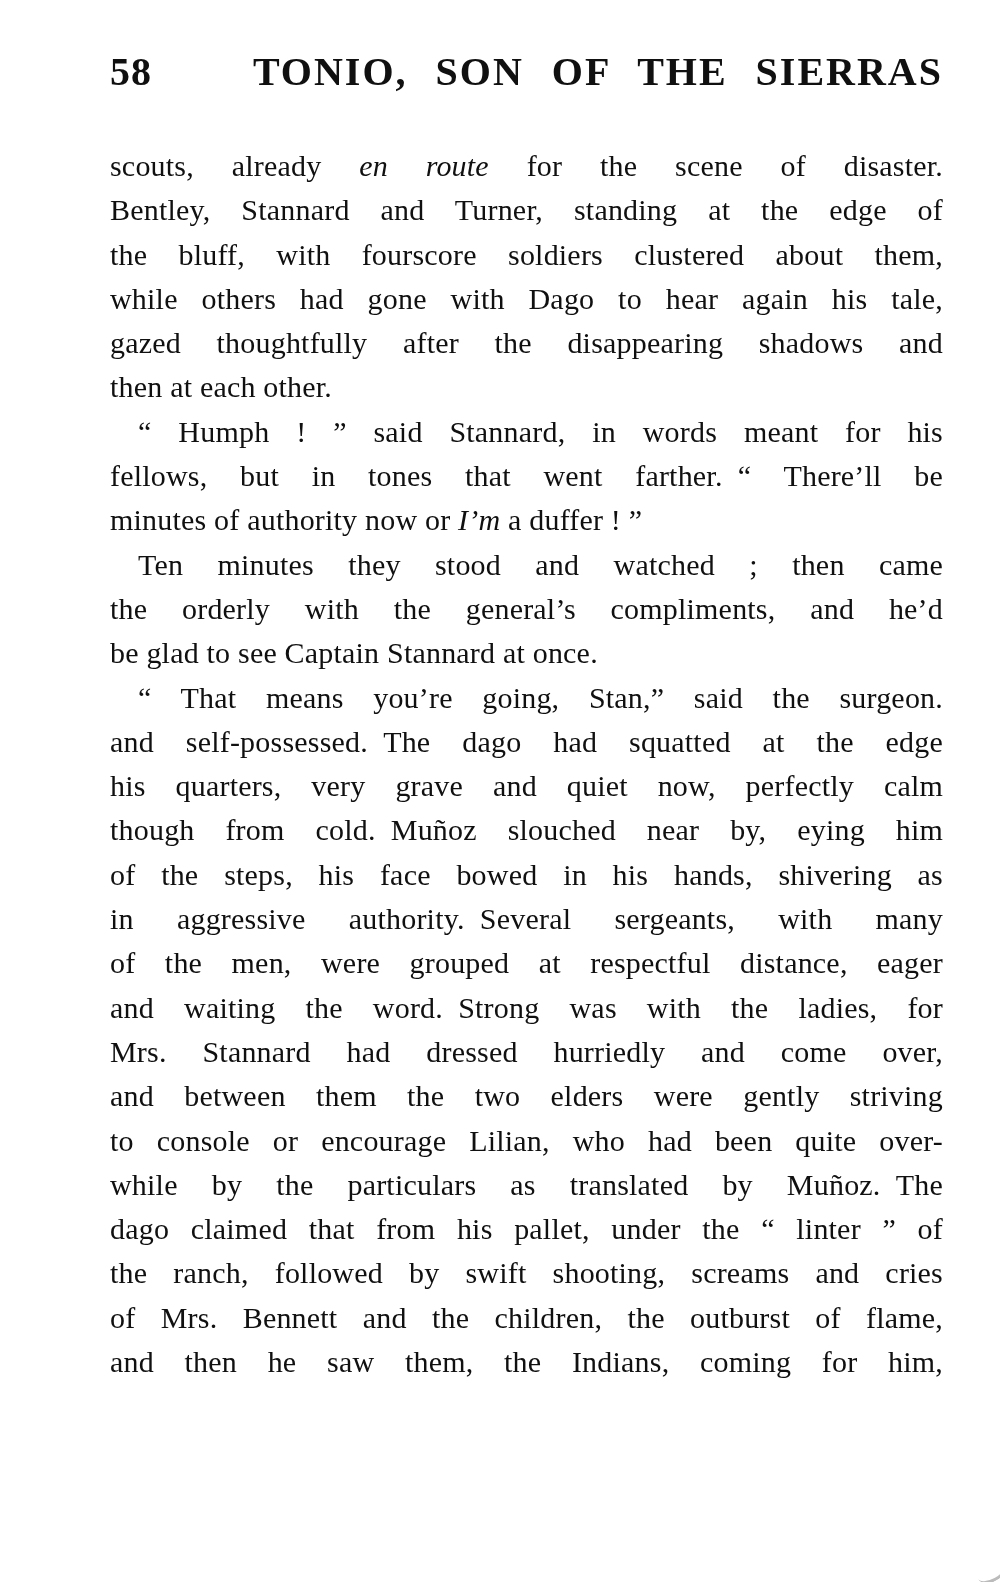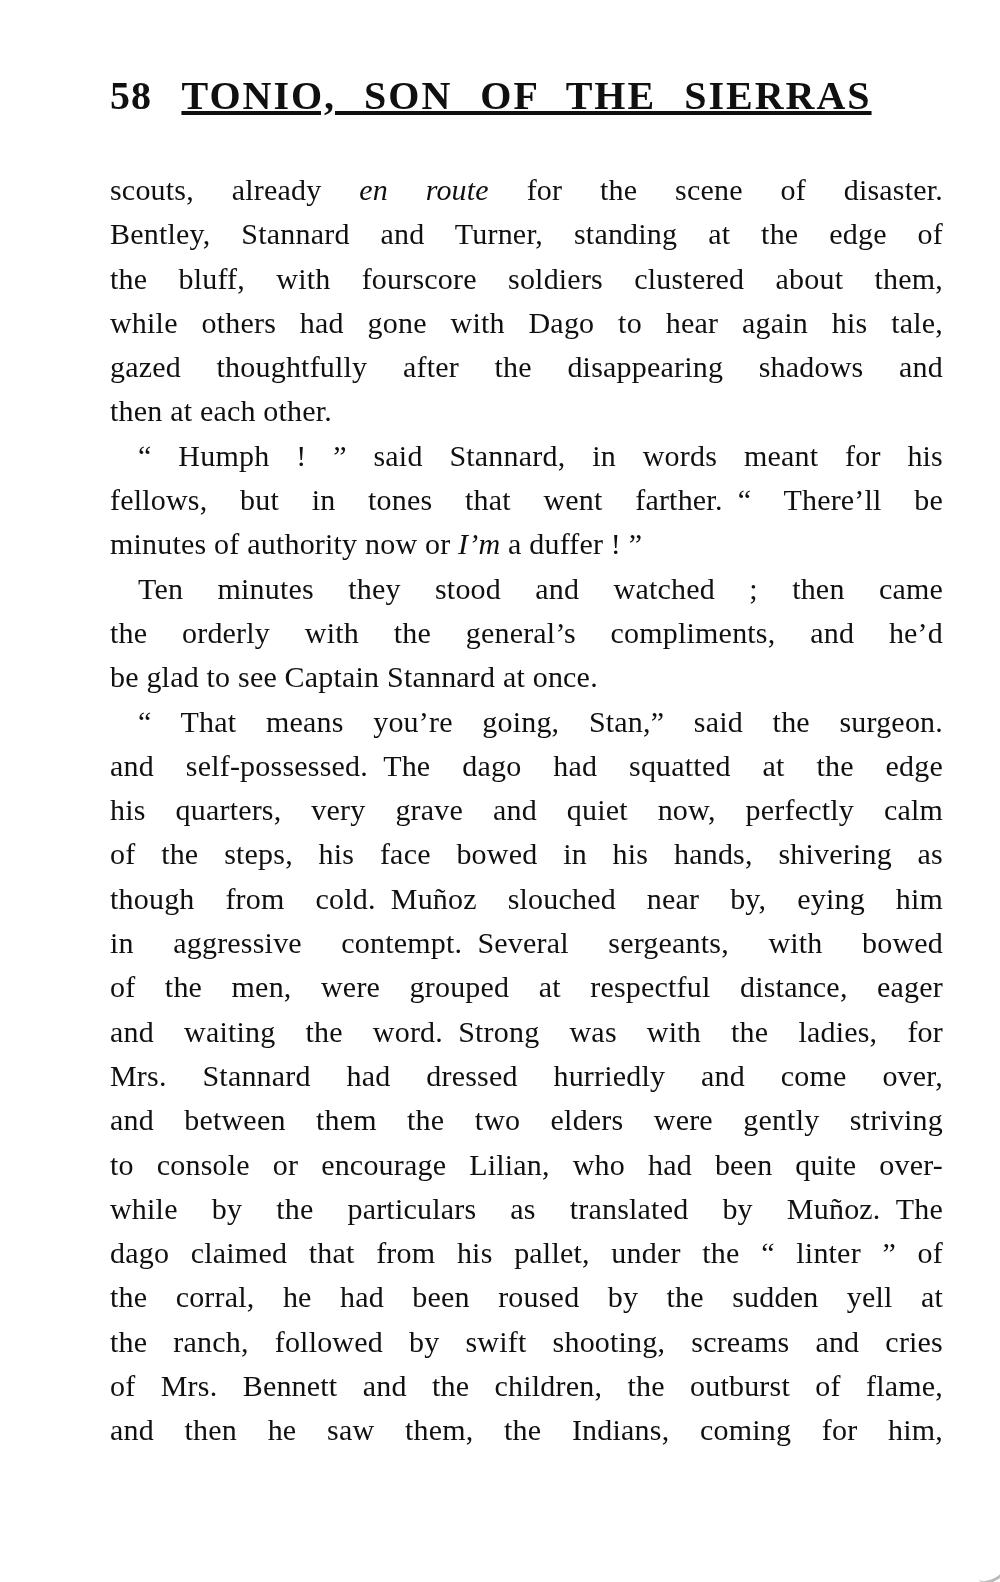--- a/index.html
+++ b/index.html
@@ -9,43 +9,42 @@
   }
   .page {
     position: relative;
     width: 1000px;
     height: 1582px;
     background: #ffffff;
     color: #101010;
     font-family: "Liberation Serif", serif;
     overflow: hidden;
     box-sizing: border-box;
-    padding: 72px 57px 0 110px;
+    padding: 48px 57px 0 110px;
   }
   .header {
     position: relative;
     height: 48px;
   }
   .pagenum {
     position: absolute;
     left: 0;
     top: 0;
     font-size: 40px;
     font-weight: bold;
     letter-spacing: 1px;
   }
   .running-title {
     display: block;
-    text-align: center;
+    text-align: right;
     font-size: 40px;
     font-weight: bold;
     letter-spacing: 2px;
     word-spacing: 16px;
     white-space: nowrap;
-    text-decoration: underline;
   }
   .body-text {
     margin-top: 48px;
   }
   .line {
     font-size: 30px;
     line-height: 44.3px;
     letter-spacing: 0.2px;
     text-align: justify;
     text-align-last: justify;
@@ -90,30 +89,29 @@
       <div class="line end"><span>then at each other.</span></div>
       <div class="line indent"><span>“ Humph ! ” said Stannard, in words meant for his</span></div>
       <div class="line"><span>fellows, but in tones that went farther. “ There’ll be</span></div>
       <div class="line end"><span>minutes of authority now or </span><span class="it">I’m</span><span> a duffer ! ”</span></div>
       <div class="line indent"><span>Ten minutes they stood and watched ; then came</span></div>
       <div class="line"><span>the orderly with the general’s compliments, and he’d</span></div>
       <div class="line end"><span>be glad to see Captain Stannard at once.</span></div>
       <div class="line indent"><span>“ That means you’re going, Stan,” said the surgeon.</span></div>
       <div class="line"><span>and self-possessed. The dago had squatted at the edge</span></div>
       <div class="line"><span>his quarters, very grave and quiet now, perfectly calm</span></div>
+      <div class="line"><span>though from cold. Muñoz slouched near by, eying him</span></div>
       <div class="line"><span>of the steps, his face bowed in his hands, shivering as</span></div>
-      <div class="line"><span>though from cold. Muñoz slouched near by, eying him</span></div>
-      <div class="line"><span>in aggressive contempt. Several sergeants, with bowed</span></div>
+      <div class="line"><span>in aggressive authority. Several sergeants, with many</span></div>
       <div class="line"><span>of the men, were grouped at respectful distance, eager</span></div>
       <div class="line"><span>and waiting the word. Strong was with the ladies, for</span></div>
       <div class="line"><span>Mrs. Stannard had dressed hurriedly and come over,</span></div>
       <div class="line"><span>and between them the two elders were gently striving</span></div>
       <div class="line"><span>to console or encourage Lilian, who had been quite over-</span></div>
       <div class="line"><span>while by the particulars as translated by Muñoz. The</span></div>
       <div class="line"><span>dago claimed that from his pallet, under the “ linter ” of</span></div>
-      <div class="line"><span>the corral, he had been roused by the sudden yell at</span></div>
       <div class="line"><span>the ranch, followed by swift shooting, screams and cries</span></div>
       <div class="line"><span>of Mrs. Bennett and the children, the outburst of flame,</span></div>
       <div class="line"><span>and then he saw them, the Indians, coming for him,</span></div>
     </div>
 
   <div class="smudge"></div>
 </div>
 
 </body></html>

